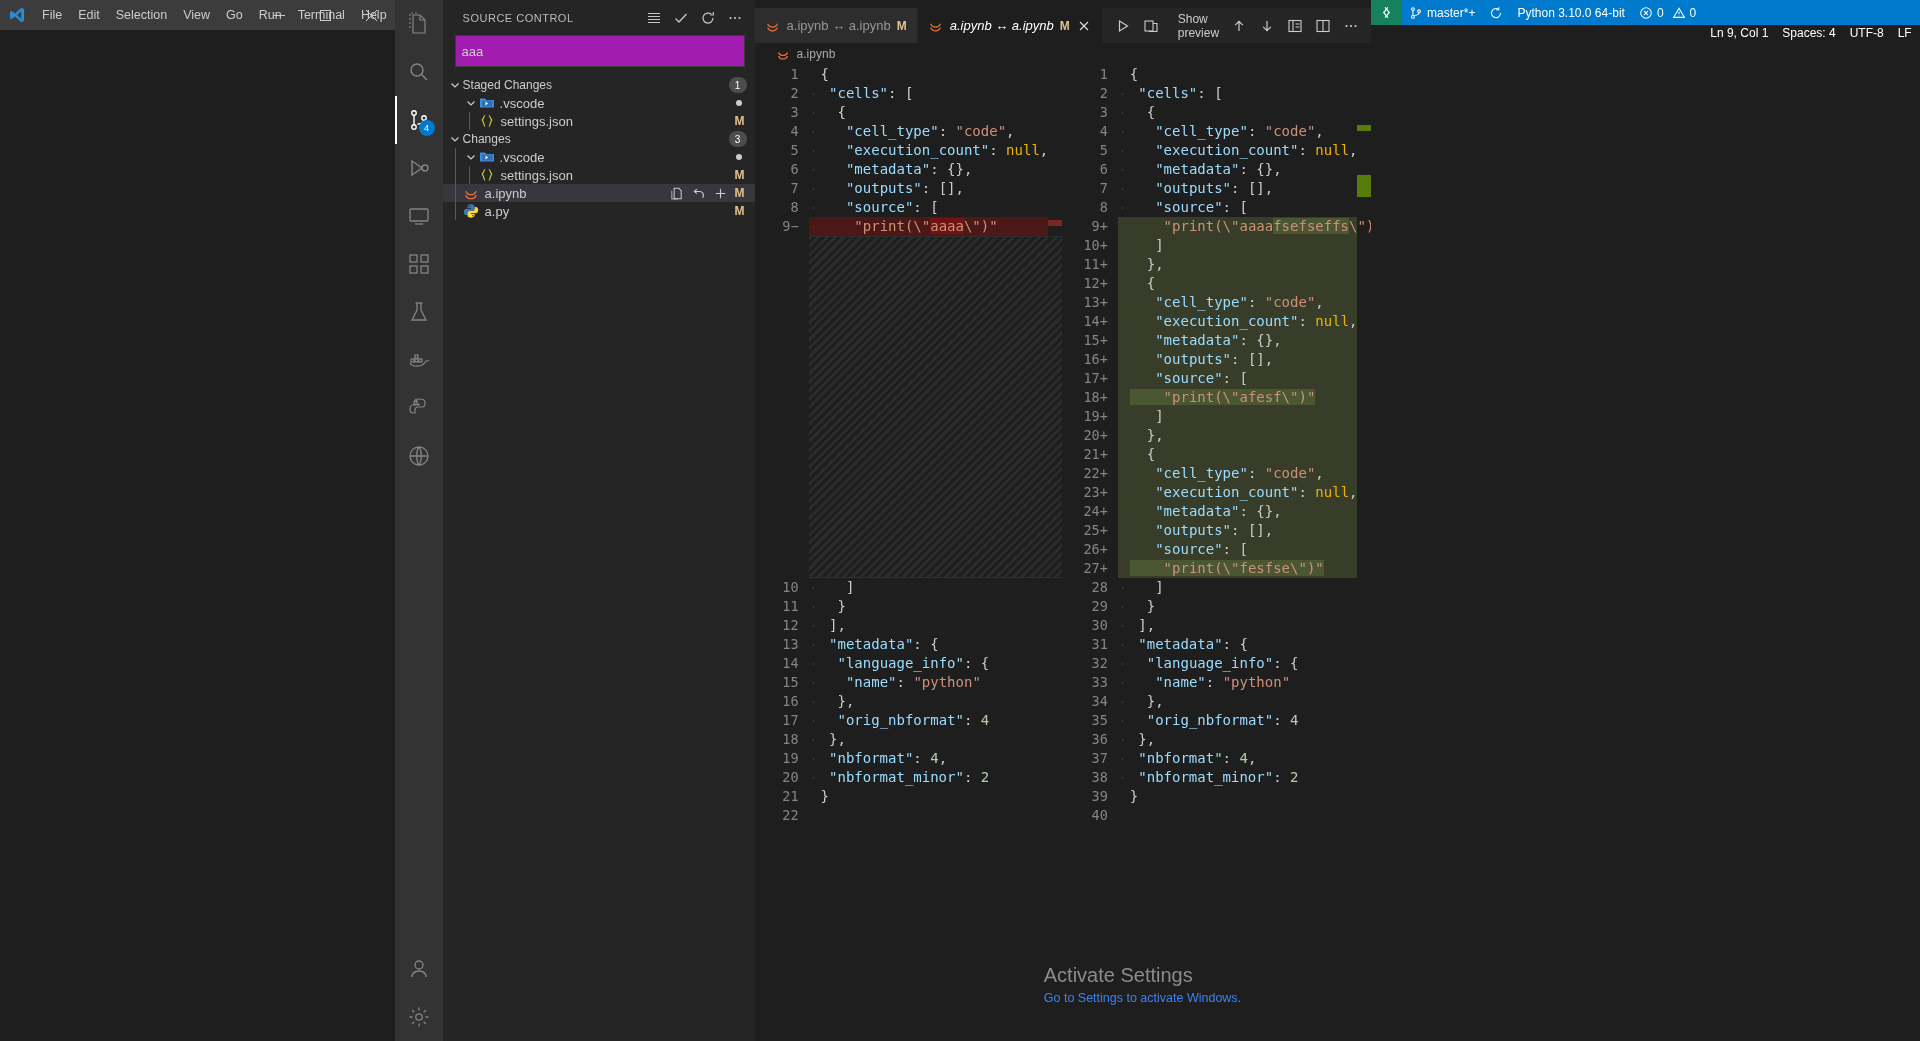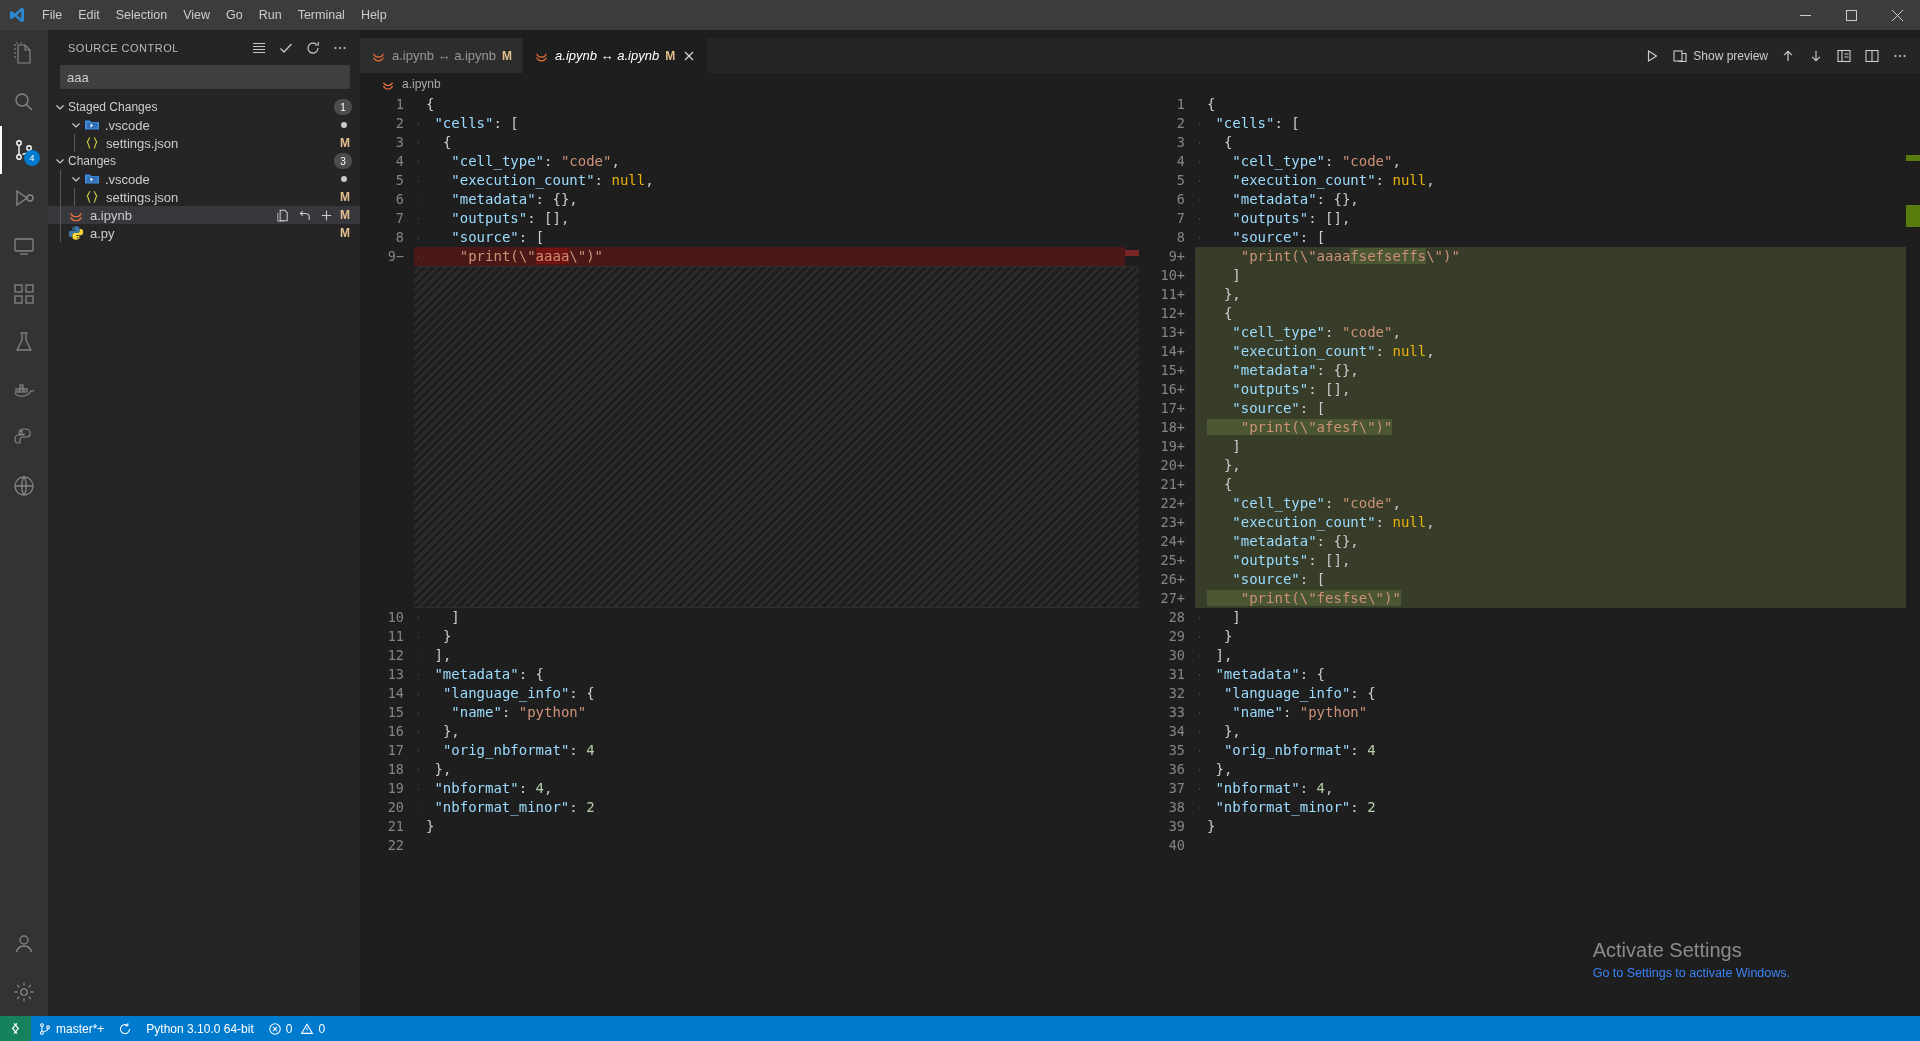--- a/index.html
+++ b/index.html
@@ -4,21 +4,21 @@
 <title>VS Code Diff</title>
 <style>
   * { box-sizing: border-box; margin: 0; padding: 0; }
   html, body {
     width: 1920px; height: 1041px;
     background: #1e1e1e;
     font-family: "Liberation Sans", sans-serif;
     overflow: hidden;
     color: #cccccc;
   }
-  .app { width: 1920px; height: 1041px; display: flex; flex-direction: column; position: relative; }
+  .app { width: 1920px; height: 1041px; display: flex; position: relative; }
 
   
   .titlebar {
     height: 30px; background: #3c3c3c; display: flex; align-items: center;
     flex: 0 0 30px; position: relative; font-size: 12px; color: #cccccc;
   }
   .vs-logo { width: 34px; display: flex; align-items: center; justify-content: center; }
   .menubar { display: flex; align-items: center; height: 30px; }
   .menu-item {
     padding: 0 8px; height: 30px; line-height: 30px; font-size: 12.5px; color: #cccccc;
@@ -59,21 +59,21 @@
   .sidebar { width: 312px; background: #252526; flex: 0 0 312px; display: flex; flex-direction: column; }
   .sb-header {
     height: 35px; display: flex; align-items: center; padding: 0 12px 0 20px;
     font-size: 11px; letter-spacing: .5px; color: #bbbbbb; text-transform: uppercase;
   }
   .sb-title { flex: 1; }
   .sb-actions { display: flex; align-items: center; gap: 11px; color: #c5c5c5; }
   .sb-act { display: flex; align-items: center; justify-content: center; width: 16px; height: 16px; }
   .commit-box { padding: 0 10px 0 12px; }
   .commit-input {
-    width: 100%; height: 24px; background: #404040; border: 1px solid #3c3c3c;
+    width: 100%; height: 32px; background: #a21caf; border: 1px solid #3c3c3c;
     color: #cccccc; font-size: 13px; padding: 0 6px; outline: none;
     font-family: "Liberation Sans", sans-serif;
   }
   .tree { margin-top: 9px; font-size: 13px; }
   .tree-row {
     height: 18px; display: flex; align-items: center; padding-right: 8px;
     position: relative; white-space: nowrap; color: #cccccc;
   }
   .tree-row.selected { background: #37373d; }
   .tw { width: 16px; display: flex; align-items: center; justify-content: center; flex: 0 0 16px; color: #cccccc; }
@@ -98,21 +98,21 @@
     display: flex; align-items: center; gap: 6px; padding: 0 10px; background: #2d2d2d;
     color: #969696; font-size: 13px; border-right: 1px solid #252526; position: relative;
     max-width: 260px; white-space: nowrap;
   }
   .tab.active { background: #1e1e1e; color: #ffffff; }
   .tab.active::before { content: ""; position: absolute; top: 0; left: 0; right: 0; height: 1px; background: #1e1e1e; }
   .tab .tlabel { font-style: italic; }
   .tab .tmod { color: #e2c08d; font-weight: bold; font-size: 12px; }
   .tab .tclose { width: 16px; height: 16px; display: flex; align-items: center; justify-content: center; opacity: .85; }
   .tabs-right { margin-left: auto; display: flex; align-items: center; gap: 12px; padding: 0 12px; color: #cccccc; }
-  .preview-btn { display: flex; align-items: center; gap: 5px; font-size: 12px; color: #cccccc; }
+  .preview-btn { display: flex; align-items: center; gap: 19px; font-size: 12px; color: #cccccc; }
   .breadcrumbs { height: 22px; display: flex; align-items: center; padding-left: 20px; gap: 6px; font-size: 12px; color: #a9a9a9; flex: 0 0 22px; }
 
   
   .diff { flex: 1; display: flex; min-height: 0; position: relative; overflow: hidden; }
   .pane { flex: 1 1 50%; position: relative; overflow: hidden; background: #1e1e1e; min-width: 0; }
   .pane.left { border-right: 0; }
   .splitter { width: 2px; background: #1e1e1e; flex: 0 0 2px; }
   .code {
     font-family: "DejaVu Sans Mono", monospace; font-size: 14px; line-height: 19px;
     white-space: pre; position: relative;

